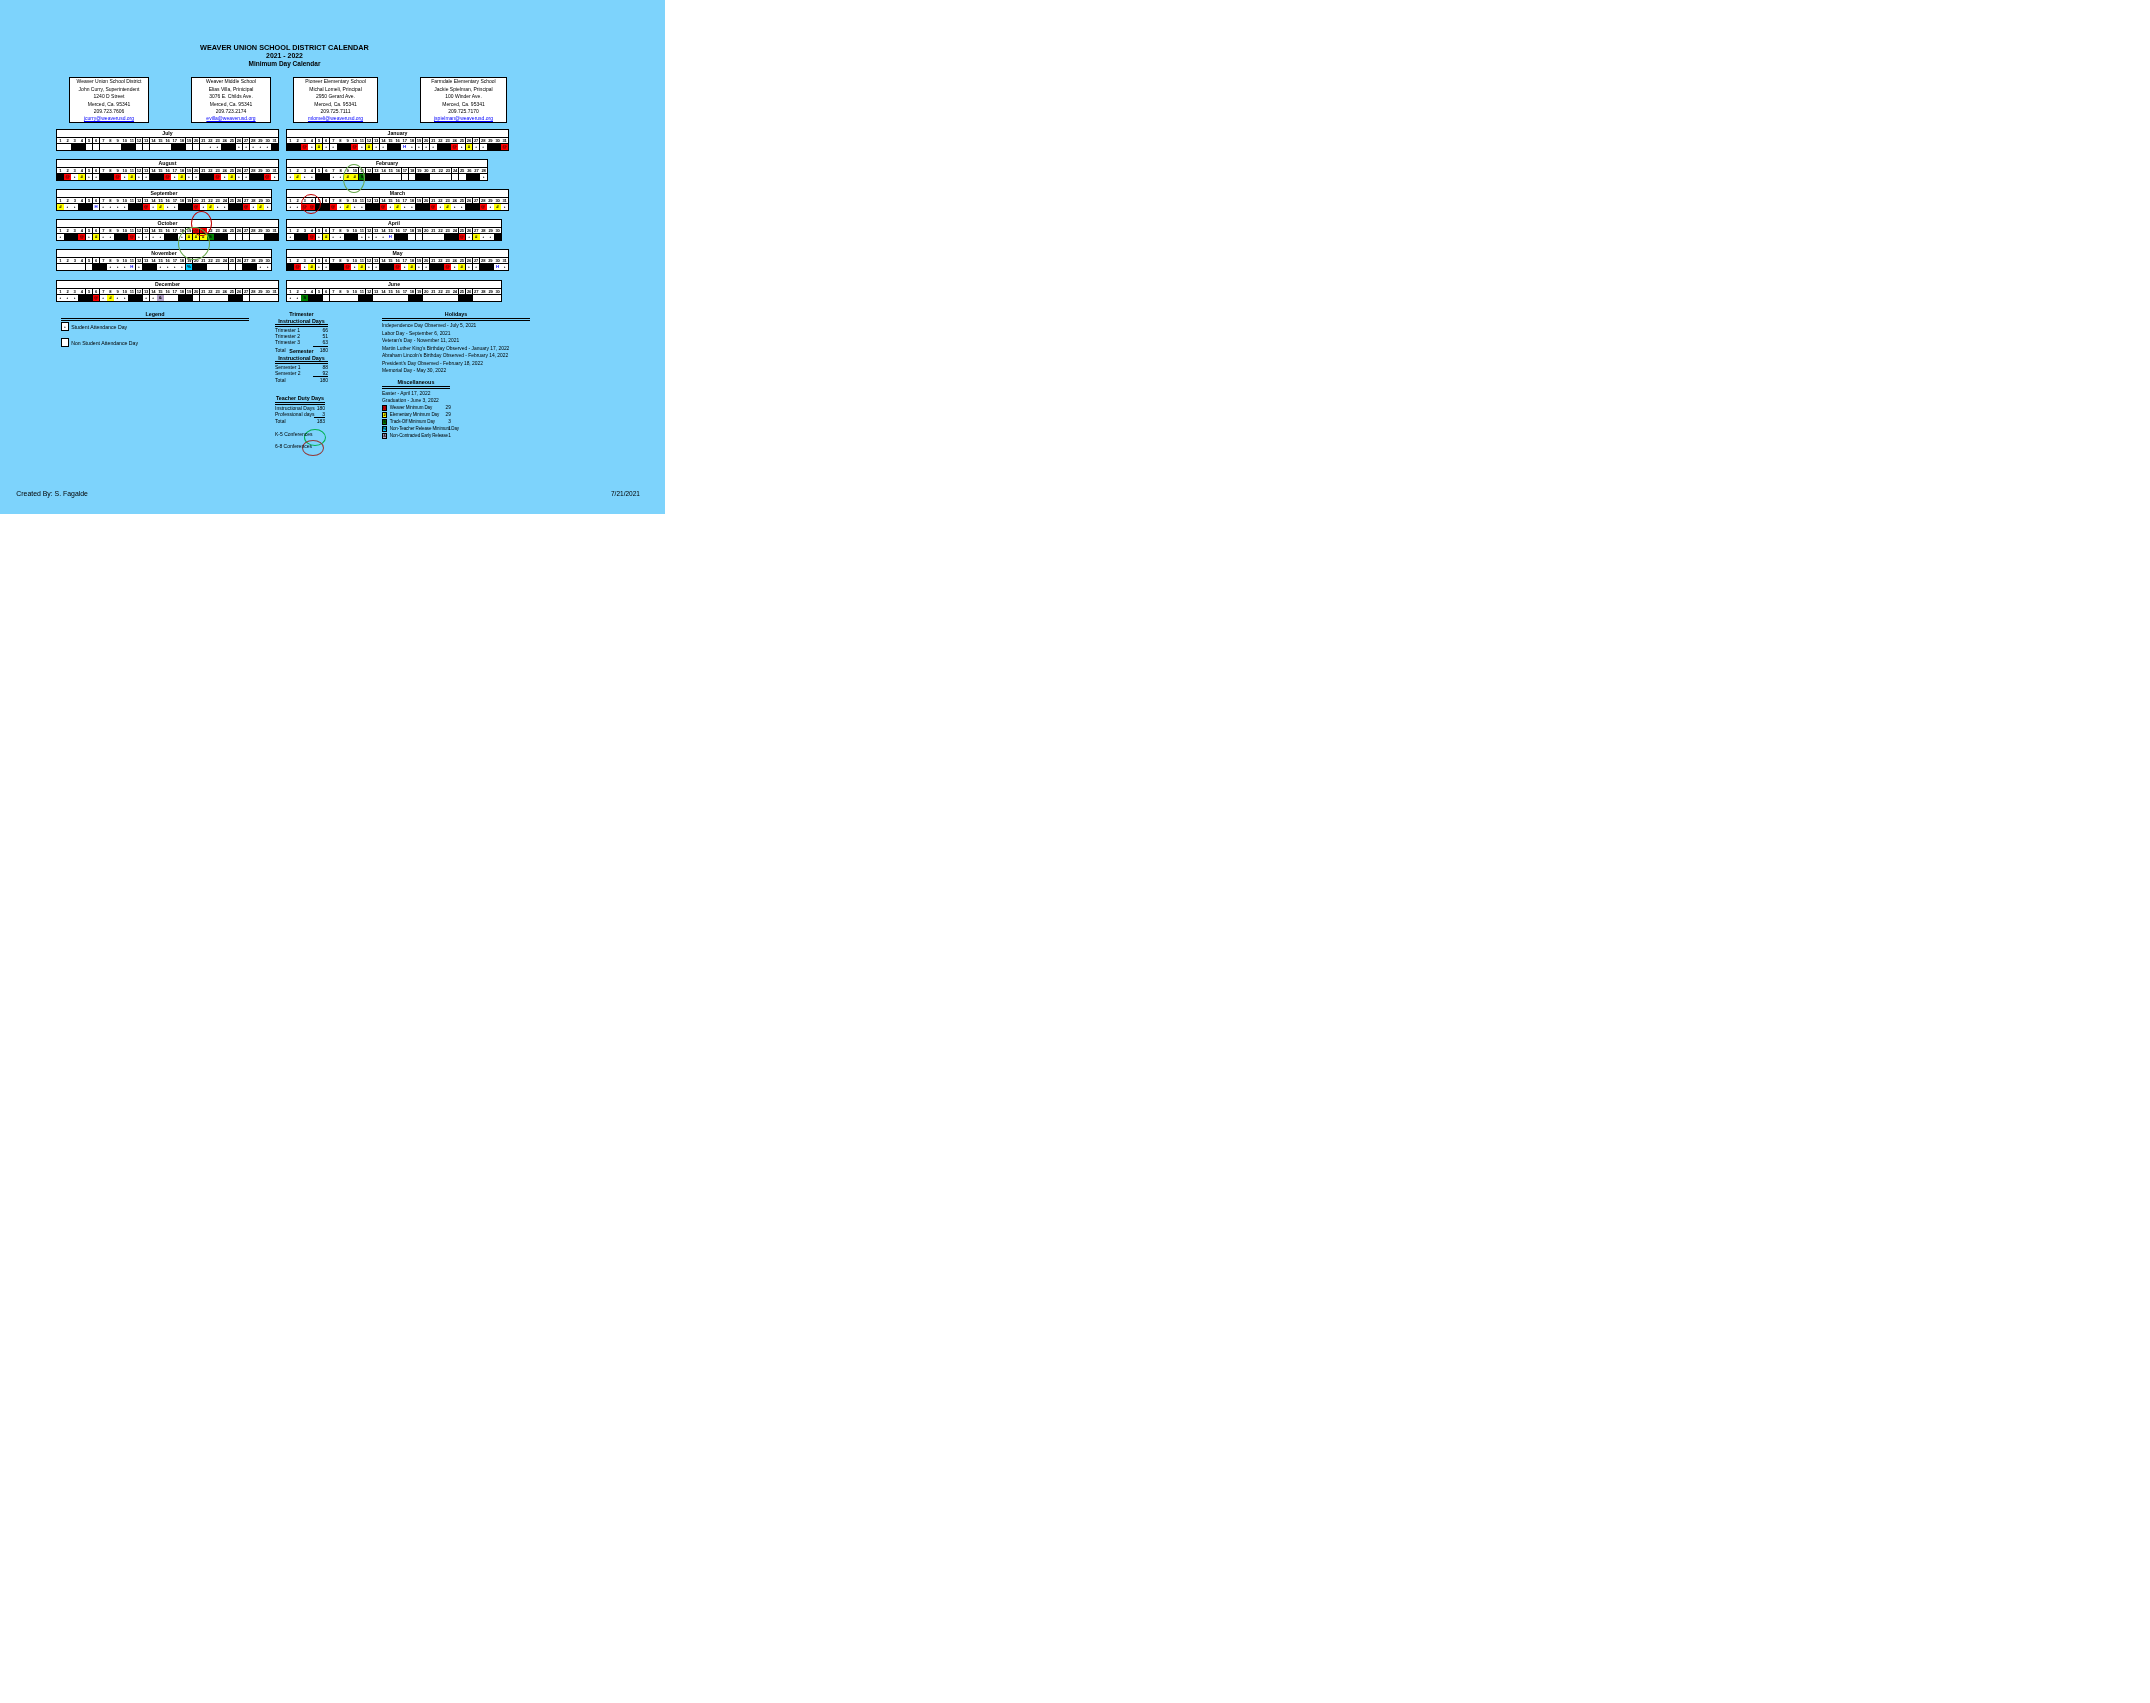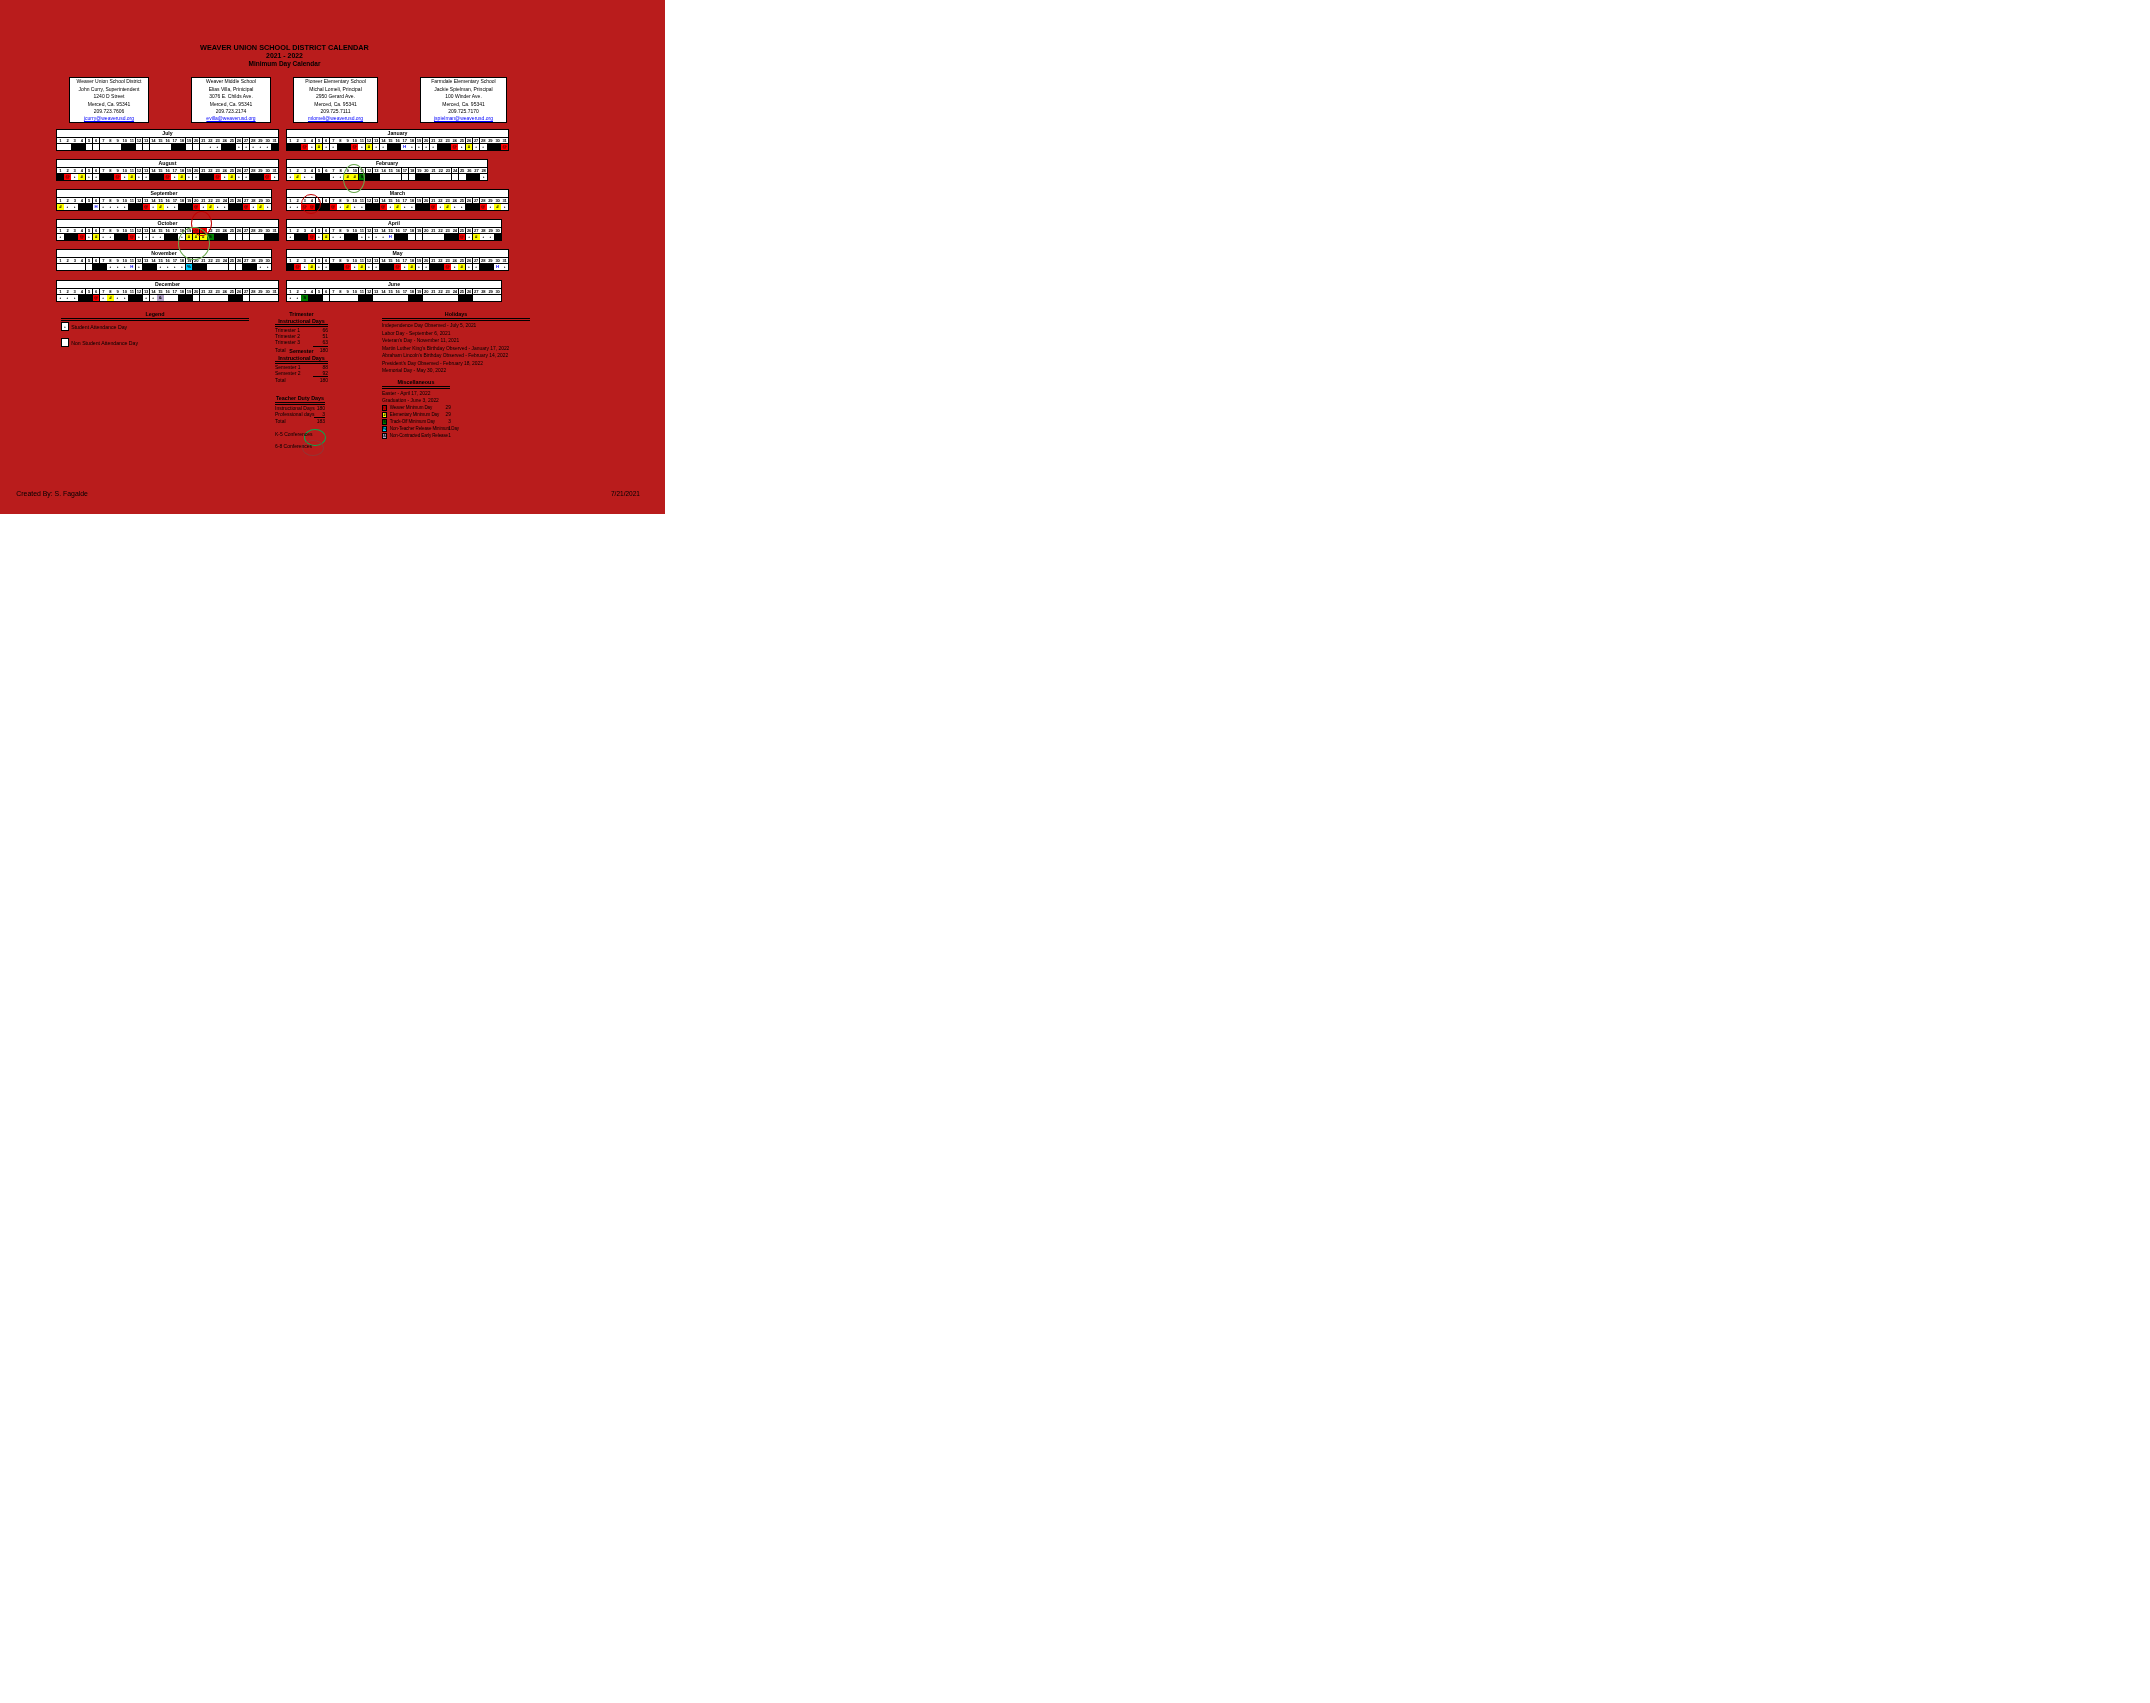--- a/index.html
+++ b/index.html
@@ -1,16 +1,16 @@
 <!DOCTYPE html>
 <html style="font-size:6.9px"><head>
 <meta charset="utf-8">
 <style>
   html,body{margin:0;padding:0;background:#fff;}
-  .page{position:relative;width:665px;height:514px;background:#b91c1c;
+  .page{position:relative;width:665px;height:514px;background:#7dd3fc;
         font-family:"Liberation Sans","DejaVu Sans",sans-serif;color:#000;overflow:hidden;}
 
   
   .title{position:absolute;left:56px;top:44px;width:457px;text-align:center;font-weight:bold;}
   .t1{font-size:7.3px;line-height:8.2px;}
   .t2{font-size:6.9px;line-height:7.7px;}
   .t3{font-size:6.5px;line-height:7.3px;}
 
   
   .school{position:absolute;top:77px;height:46px;border:0.9px solid #000;background:#fff;

